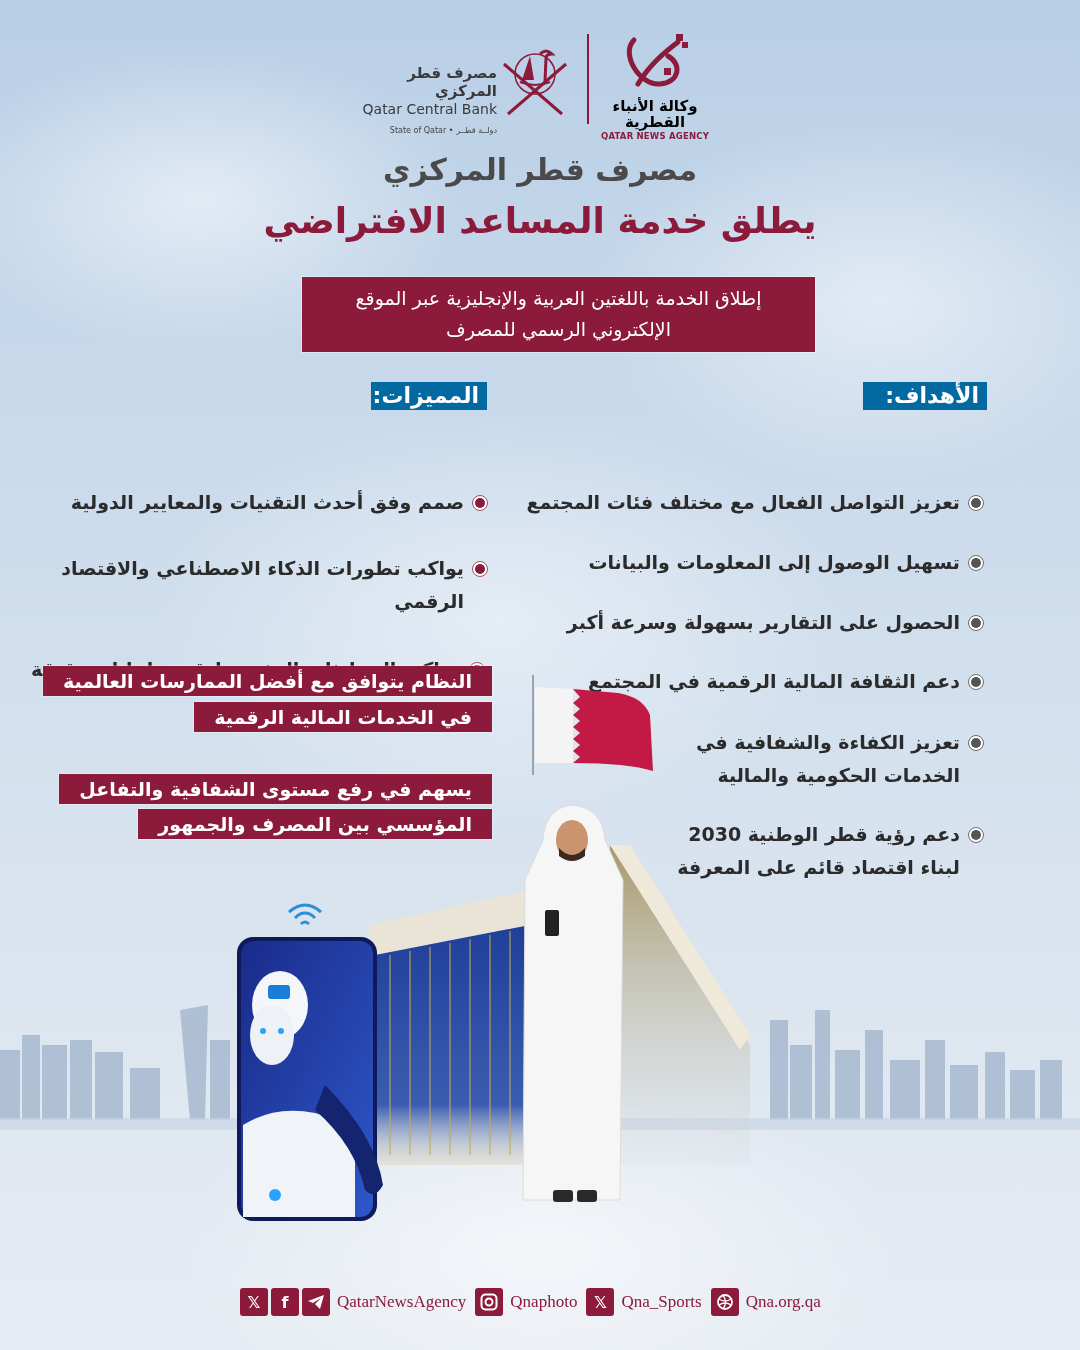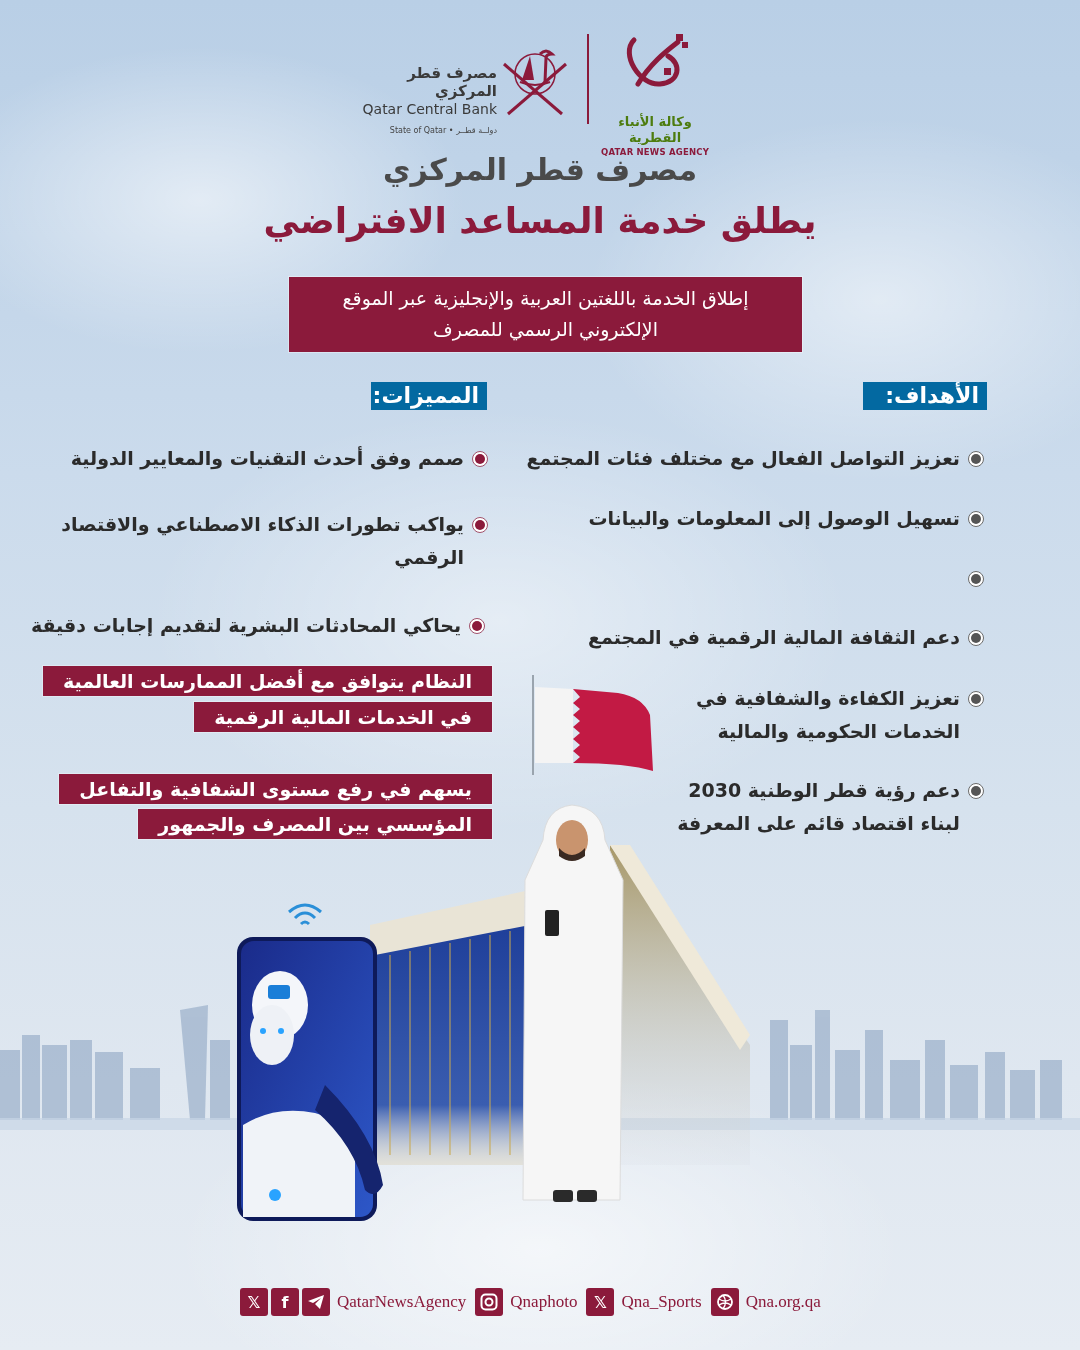--- a/index.html
+++ b/index.html
@@ -18,35 +18,35 @@
   .abs { position: absolute; }
 
   
   .qcb-logo { left: 362px; top: 64px; width: 135px; text-align: right; }
   .qcb-ar { font-size: 15px; color: #3a3a3a; font-weight: bold; direction: rtl; line-height: 18px; }
   .qcb-en { font-size: 14px; color: #3a3a3a; line-height: 18px; white-space: nowrap; }
   .qcb-state { font-size: 8px; color: #444; line-height: 12px; white-space: nowrap; margin-top: 7px; }
   .emblem { left: 500px; top: 44px; width: 70px; height: 75px; }
   .divider-v { left: 587px; top: 34px; width: 1.5px; height: 90px; background: #8a1a3a; }
   .qna-logo { left: 600px; top: 34px; width: 110px; height: 92px; text-align: center; }
-  .qna-ar { font-size: 13px; color: #4d7c0f; font-weight: bold; direction: rtl; line-height: 16px; margin-top: 18px; }
+  .qna-ar { font-size: 15px; color: #000000; font-weight: bold; direction: rtl; line-height: 16px; margin-top: 2px; }
   .qna-en { font-size: 8.5px; color: #8b1a3b; font-weight: bold; letter-spacing: 0.2px; line-height: 12px; }
 
   
   .title1 { left: 0; width: 1080px; top: 152px; text-align: center; font-size: 30px; font-weight: bold; color: #4a4a4a; direction: rtl; }
   .title2 { left: 0; width: 1080px; top: 200px; text-align: center; font-size: 36px; font-weight: bold; color: #8b1a3b; direction: rtl; }
 
   
-  .banner { left: 289px; top: 277px; width: 513px; height: 75px; background: #8b1a3b; color: #fff; direction: rtl; text-align: center; font-size: 19px; line-height: 31px; padding-top: 6px; box-shadow: 0 0 0 1px rgba(255,255,255,0.35); }
+  .banner { left: 302px; top: 277px; width: 513px; height: 75px; background: #8b1a3b; color: #fff; direction: rtl; text-align: center; font-size: 19px; line-height: 31px; padding-top: 6px; box-shadow: 0 0 0 1px rgba(255,255,255,0.35); }
 
   
   .sec-head { background: #0369a1; color: #fff; font-size: 22px; font-weight: bold; direction: rtl; padding: 0 8px; height: 28px; line-height: 28px; }
   .sec-goals { left: 863px; top: 382px; width: 124px; }
   .sec-features { left: 371px; top: 382px; width: 116px; }
-  .item { position: absolute; display: flex; align-items: flex-start; gap: 8px; direction: rtl; }
+  .item { position: absolute; display: flex; align-items: flex-start; gap: 8px; direction: rtl; margin-top: 44px; }
   .item .txt { font-size: 19px; font-weight: bold; color: #2b2b2b; line-height: 33px; }
   .bullet { flex: 0 0 auto; width: 16px; height: 16px; border-radius: 50%; margin-top: 9px; display: flex; align-items: center; justify-content: center; }
   .bullet.gray { border: 1.5px solid #6b6b6b; background: #fff; }
   .bullet.gray::after { content: ""; width: 10px; height: 10px; border-radius: 50%; background: #555; }
   .bullet.red { border: 1.5px solid #a0506a; background: #fff; }
   .bullet.red::after { content: ""; width: 10px; height: 10px; border-radius: 50%; background: #8b1a3b; }
 
   
   .hl { position: absolute; background: #8b1a3b; color: #fff; font-size: 19px; font-weight: bold; direction: rtl; height: 30px; line-height: 30px; padding: 0 20px; white-space: nowrap; box-shadow: 0 0 0 1px rgba(255,255,255,0.3); }
 
@@ -106,20 +106,21 @@
 <div class="item" style="right:96px; top:442px; width:460px;">
   <span class="bullet gray"></span>
   <span class="txt">تعزيز التواصل الفعال مع مختلف فئات المجتمع</span>
 </div>
 <div class="item" style="right:96px; top:502px; width:460px;">
   <span class="bullet gray"></span>
   <span class="txt">تسهيل الوصول إلى المعلومات والبيانات</span>
 </div>
 <div class="item" style="right:96px; top:562px; width:460px;">
   <span class="bullet gray"></span>
+  <span class="txt">الحصول على التقارير بسهولة وسرعة أكبر</span>
 </div>
 <div class="item" style="right:96px; top:621px; width:460px;">
   <span class="bullet gray"></span>
   <span class="txt">دعم الثقافة المالية الرقمية في المجتمع</span>
 </div>
 <div class="item" style="right:96px; top:682px; width:345px;">
   <span class="bullet gray"></span>
   <span class="txt">تعزيز الكفاءة والشفافية في الخدمات الحكومية والمالية</span>
 </div>
 <div class="item" style="right:96px; top:774px; width:320px;justify-content:space-between;">

